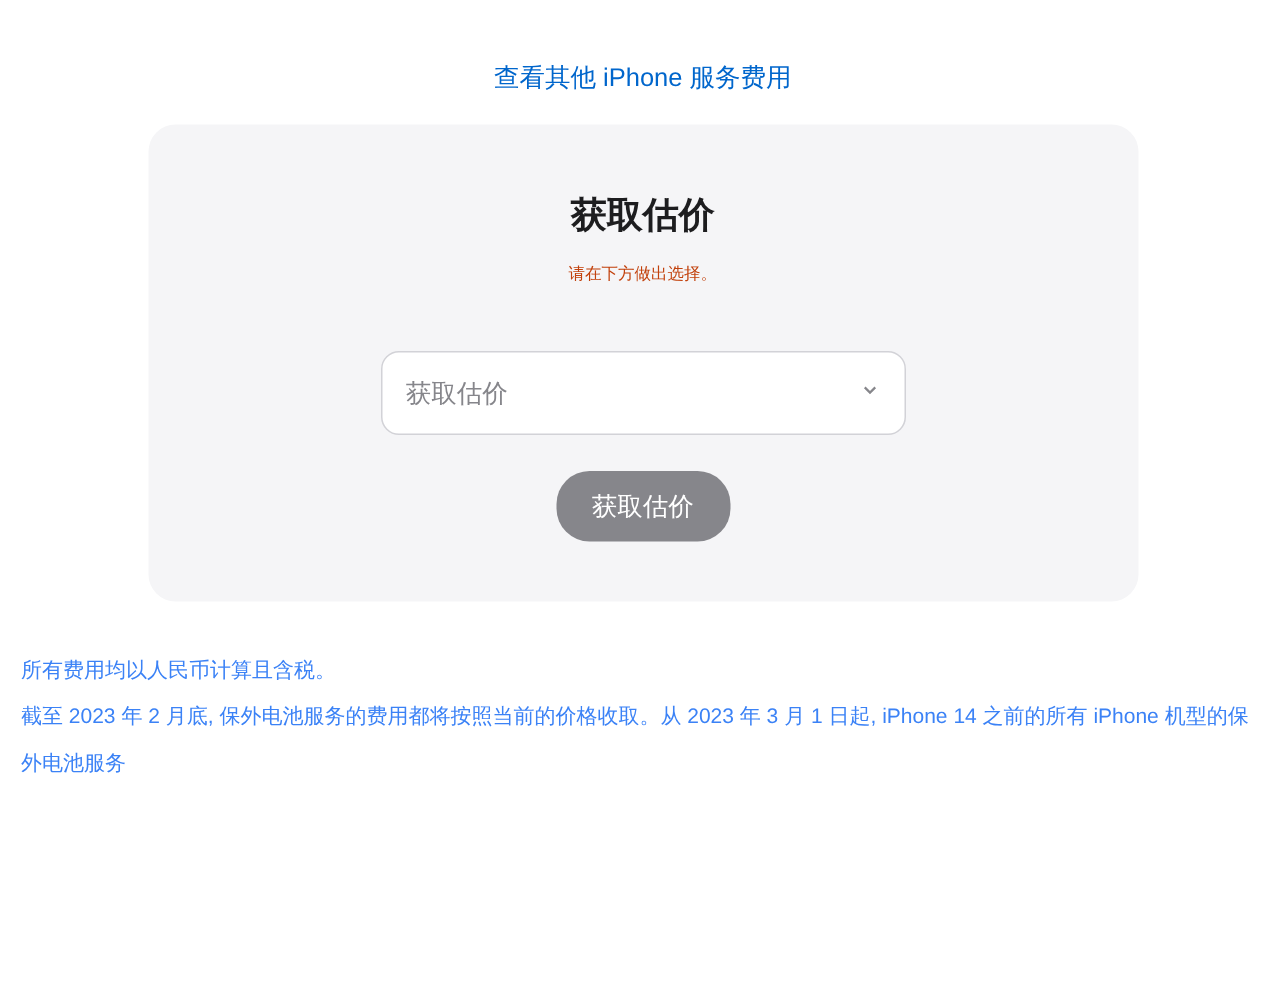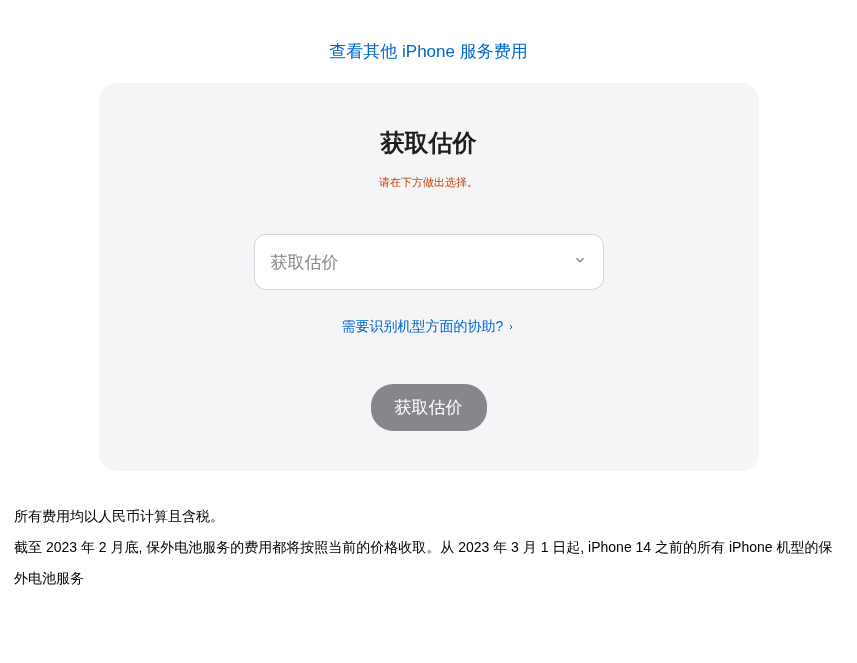--- a/index.html
+++ b/index.html
@@ -91,21 +91,21 @@
       border-radius: 22px;
       padding: 12px 24px;
       font-size: 17px;
       cursor: pointer;
     }
     .footer-text {
       margin-top: 30px;
       padding: 0 4px;
     }
     .footer-line {
-      color: #000000;
+      color: #3b82f6;
       font-size: 14px;
       line-height: 2.2;
     }
   </style>
 </head>
 <body>
 
 <div class="container">
   <div class="top-link">
     <a>查看其他 iPhone 服务费用</a>
@@ -120,28 +120,20 @@
         <span class="select-placeholder">获取估价</span>
         <span class="chevron-icon">
           <svg width="14" height="14" viewBox="0 0 24 24" fill="none" stroke="currentColor" stroke-width="2.5">
               <polyline points="6 9 12 15 18 9"></polyline>
             </svg>
         </span>
       </div>
     </div>
 
 
-    <a class="help-link">
-      <span>需要识别机型方面的协助?</span>
-      <span class="chev-right">
-        <svg width="8" height="8" viewBox="0 0 24 24" fill="none" stroke="currentColor" stroke-width="3">
-            <polyline points="9 18 15 12 9 6"></polyline>
-          </svg>
-      </span>
-    </a>
 
     <div>
       <button class="estimate-button">获取估价</button>
     </div>
   </div>
 
   <div class="footer-text">
     <div class="footer-line">所有费用均以人民币计算且含税。</div>
     <div class="footer-line">
       <span>截至 2023 年 2 月底, 保外电池服务的费用都将按照当前的价格收取。从 2023 年 3 月 1 日起, iPhone 14 之前的所有 iPhone 机型的保外电池服务</span>

